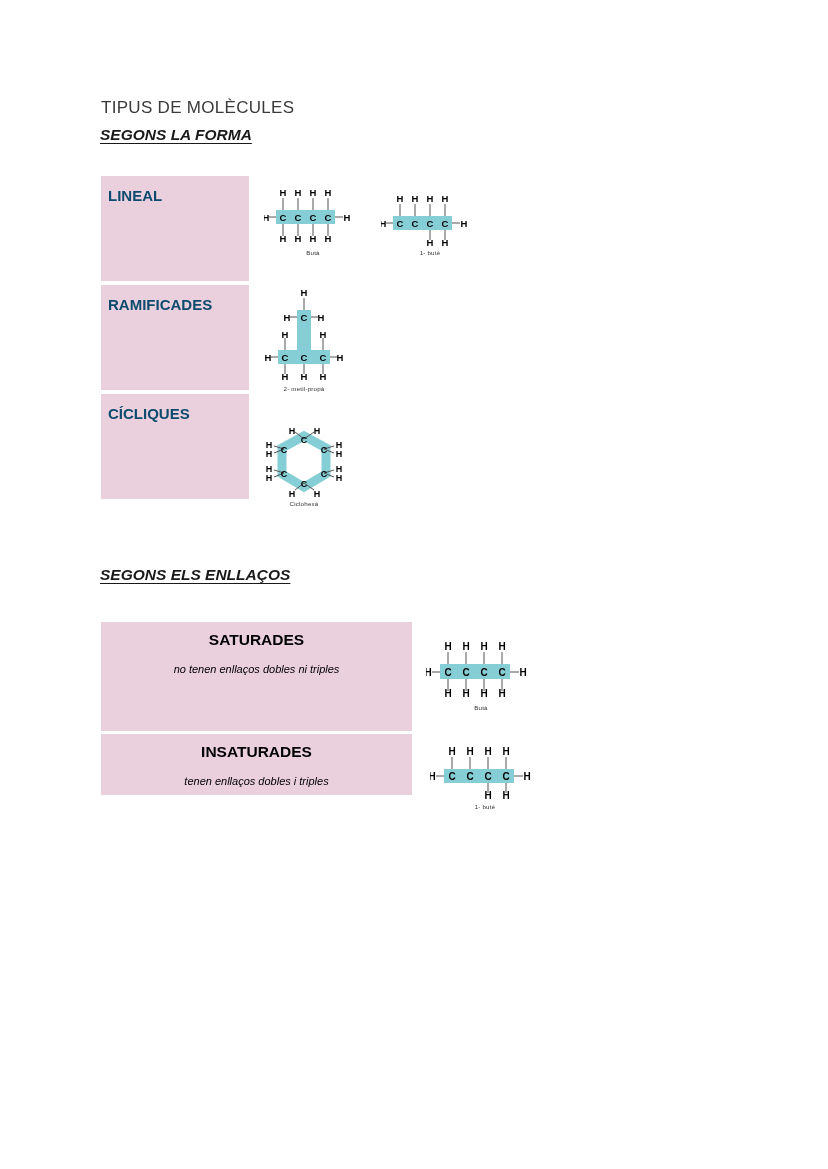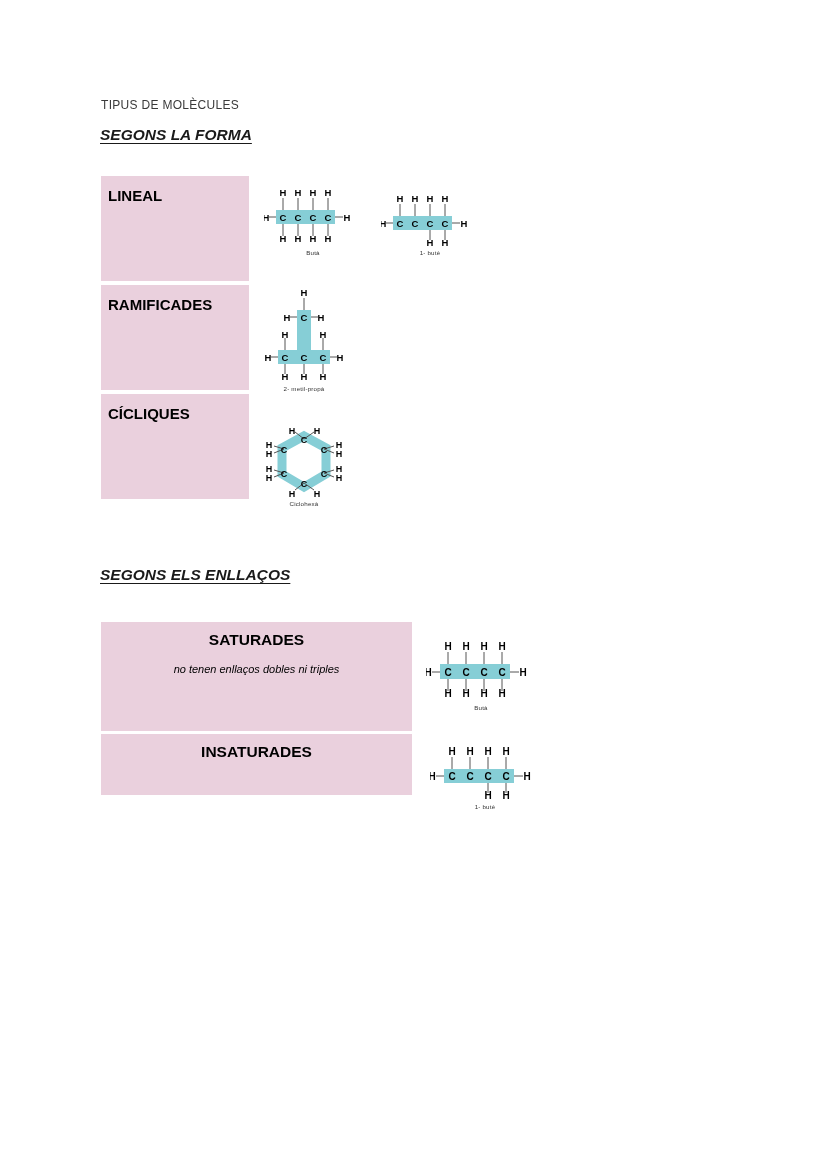--- a/index.html
+++ b/index.html
@@ -19,21 +19,21 @@
   .page {
     position: absolute;
     inset: 0;
   }
 
   
   .doc-title {
     position: absolute;
     left: 101px;
     top: 98px;
-    font-size: 12px;
+    font-size: 17px;
     letter-spacing: .3px;
     color: #3a3a3a;
     white-space: nowrap;
   }
   .section-heading {
     position: absolute;
     left: 100px;
     font-style: italic;
     font-weight: 600;
     font-size: 15.5px;
@@ -57,21 +57,21 @@
     height: 105px;
     background: #ead0dd;
     margin-bottom: 4px;
     box-sizing: border-box;
     padding: 11px 0 0 7px;
   }
   .shape-cell:last-child { margin-bottom: 0; }
   .shape-label {
     font-weight: bold;
     font-size: 15px;
-    color: #000000;
+    color: #0c4a6e;
     white-space: nowrap;
   }
 
   
   .bond-table {
     position: absolute;
     left: 101px;
     top: 622px;
     width: 311px;
   }
@@ -289,20 +289,21 @@
 
   <div class="section-heading" id="heading-enllacos">SEGONS ELS ENLLAÇOS</div>
 
   <div class="bond-table">
     <div class="bond-cell" id="bond-cell-0">
       <div class="bond-title">SATURADES</div>
       <div class="bond-desc">no tenen enllaços dobles ni triples</div>
     </div>
     <div class="bond-cell" id="bond-cell-1">
       <div class="bond-title">INSATURADES</div>
+      <div class="bond-desc">tenen enllaços dobles i triples</div>
     </div>
   </div>
 
   <div class="mol" style="left:426px; top:639px;">
     <svg width="110" height="64" viewBox="0 0 110 64">
       <g stroke="#555" stroke-width="1">
         <line x1="22" y1="13" x2="22" y2="33"></line>
           <line x1="40" y1="13" x2="40" y2="33"></line>
         <line x1="58" y1="13" x2="58" y2="33"></line>
           <line x1="76" y1="13" x2="76" y2="33"></line>

